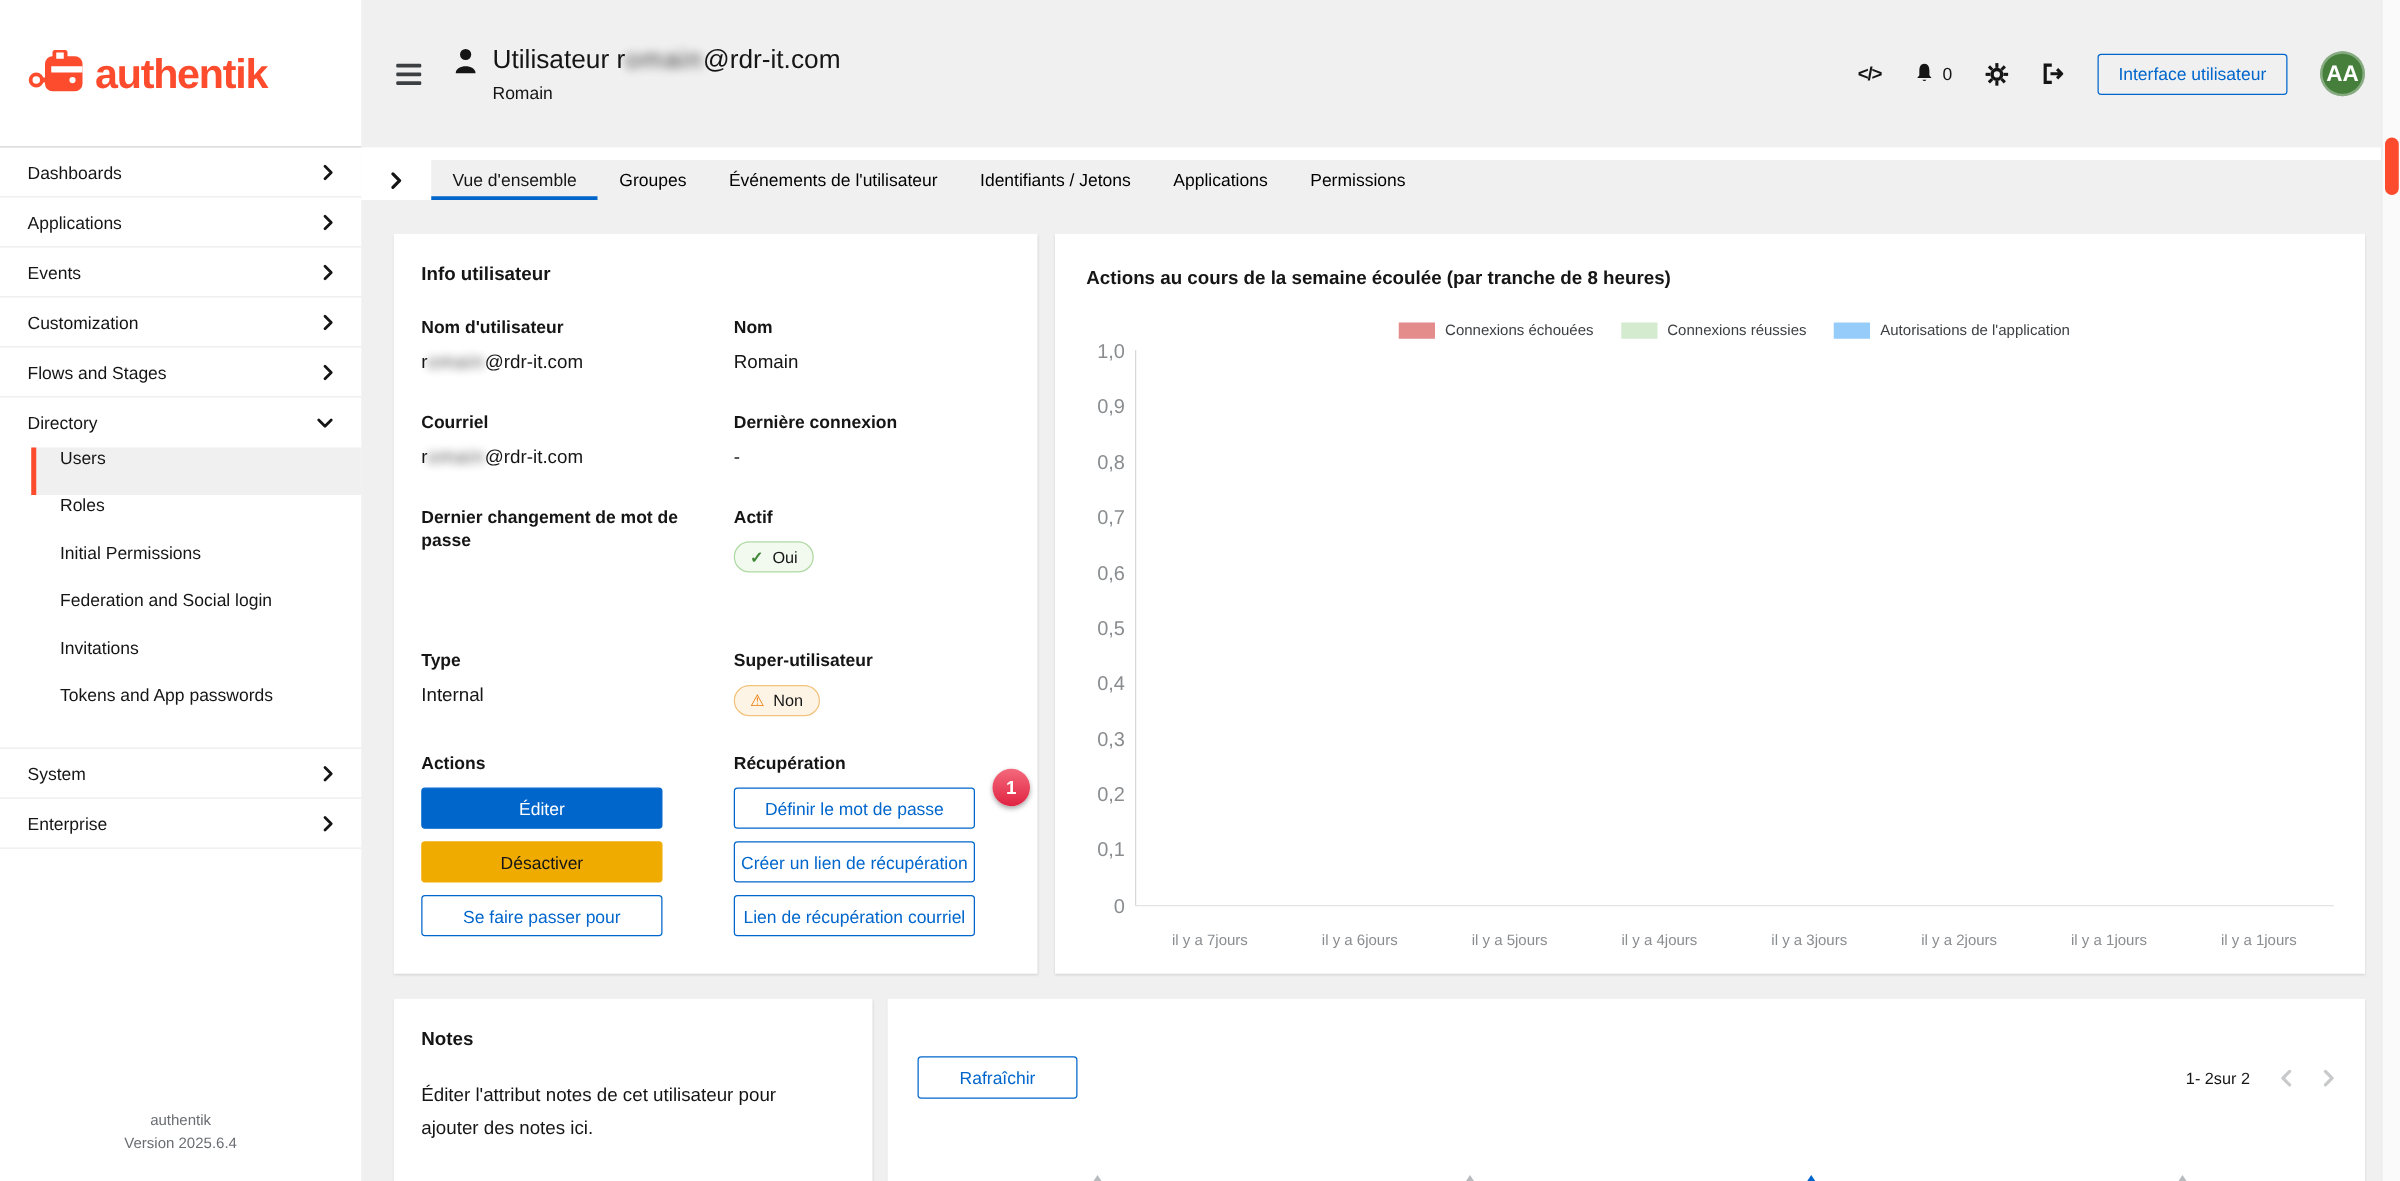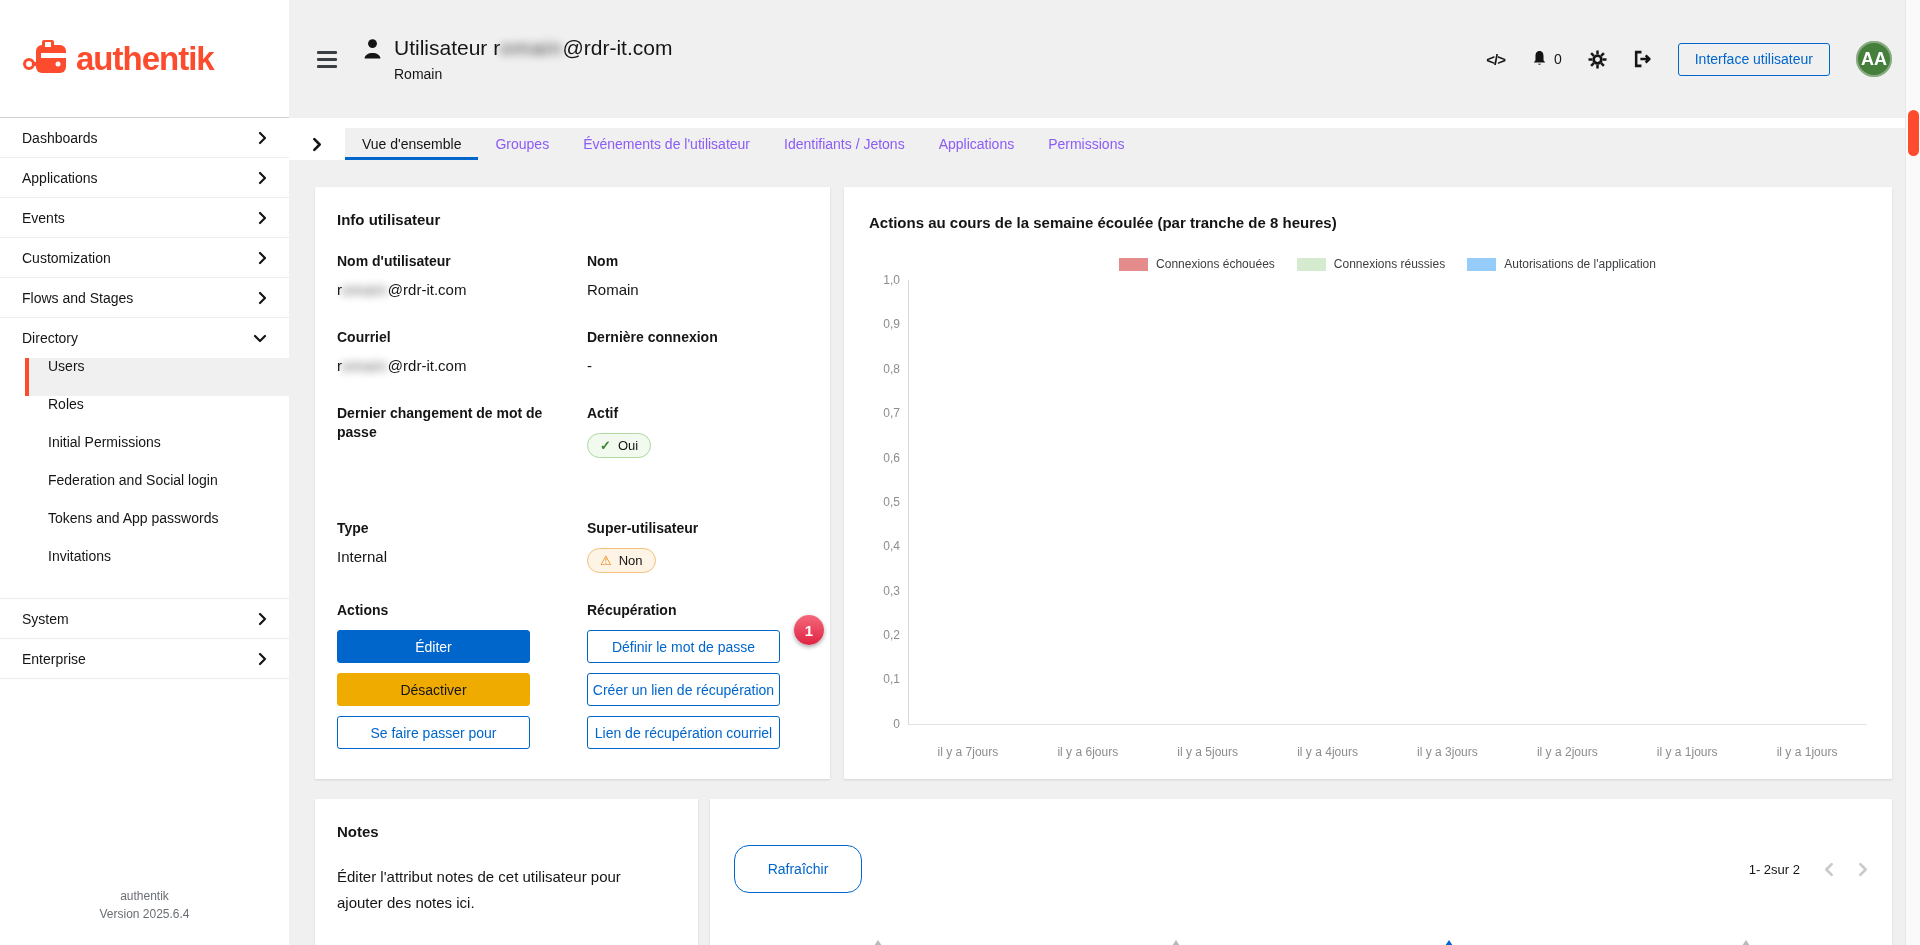--- a/index.html
+++ b/index.html
@@ -36,21 +36,21 @@
   .ui-btn { border:1px solid #0066cc; color:#0066cc; background:#f0f0f0; border-radius:3px;
             height:33px; padding:0 16px; font-size:14px; cursor:pointer; font-family:inherit; }
   .avatar { width:36px; height:36px; border-radius:50%; background:#467f3c; color:#fff; font-weight:bold;
             font-size:18px; display:flex; align-items:center; justify-content:center;
             box-shadow:inset 0 0 0 2px rgba(255,255,255,.35); cursor:pointer; }
 
   .gap-strip { height:10px; background:#fff; }
   .tabrow { height:32px; display:flex; background:#f0f0f0; }
   .tab-scroll-btn { width:56px; background:#fff; display:flex; align-items:center; justify-content:center; cursor:pointer; }
   .tabs { display:flex;justify-content:center; }
-  .tab { padding:0 17px; display:flex; align-items:center; font-size:14px; color:#8b5cf6; cursor:pointer; }
+  .tab { padding:0 17px; display:flex; align-items:center; font-size:14px; color:#000000; cursor:pointer; }
   .tab.active { color:#151515; box-shadow:inset 0 -3px 0 #0066cc; }
 
   
   .content { flex:1; padding:27px 28px 0 26px; overflow:hidden; }
   .card { background:#fff; box-shadow:0 1px 2px rgba(3,3,3,.12); }
   .row1 { display:flex; gap:14px; }
   .info-card { width:515px; min-width:515px; height:592px; padding:24px 22px; }
   .card-title { font-size:15px; font-weight:bold; }
 
   .info-grid { display:grid; grid-template-columns:250px 1fr; margin-top:24px; }
@@ -74,33 +74,33 @@
   .annot-badge { position:absolute; top:-15px; right:-16px; width:30px; height:30px; border-radius:50%;
                  background:linear-gradient(180deg,#f4697c,#e02342); color:#fff; font-size:15px; font-weight:bold;
                  display:flex; align-items:center; justify-content:center; box-shadow:0 2px 4px rgba(0,0,0,.35); }
 
   
   .chart-card { flex:1; height:592px; padding:27px 25px; position:relative; }
   .legend { margin-left:39px; margin-top:26px; display:flex; justify-content:center; gap:22px; }
   .legend-item { display:flex; align-items:center; gap:8px; font-size:12px; color:#3c3f42; }
   .swatch { width:29px; height:13px; }
   .plot { position:relative; height:444px; margin-top:9px; }
-  .ytick { position:absolute; left:0; width:31px; text-align:right; font-size:12px; color:#8a8d90; }
+  .ytick { position:absolute; left:0; width:31px; text-align:right; font-size:16px; color:#8a8d90; }
   .axis-v { position:absolute; left:39px; top:0; height:444px; width:1px; background:#d8d8d8; }
   .axis-h { position:absolute; left:39px; right:0; top:444px; height:1px; background:#e2e2e2; }
   .xlabels { margin-left:39px; margin-top:21px; display:grid; grid-template-columns:repeat(8,1fr); }
   .xlabel { text-align:center; font-size:12px; color:#8a8d90; }
 
   
   .row2 { display:flex; gap:12px; margin-top:20px; }
   .notes-card { width:383px; min-width:383px; height:320px; padding:24px 22px; }
   .notes-body { margin-top:24px; font-size:15px; line-height:26px; max-width:300px; }
   .journal-card { flex:1; height:320px; padding:24px; position:relative; }
   .journal-toolbar { display:flex; align-items:center; margin-top:22px; }
-  .refresh-btn { height:48px; width:128px;border-radius:15px; }
+  .refresh-btn { height:34px; width:128px; }
   .pagination { margin-left:auto; display:flex; align-items:center; gap:24px; font-size:13px; }
   .pg-chev { cursor:default; display:flex; }
   .sort-caret { position:absolute; top:141px; width:0; height:0;
                 border-left:4px solid transparent; border-right:4px solid transparent;
                 border-bottom:6px solid #b8bbbe; }
   .sort-caret.blue { border-bottom-color:#0066cc; }
 
   
   .scrollbar { position:absolute; top:0; right:0; width:15px; height:945px; background:#fafafa;
                border-left:1px solid #e7e7e7; z-index:5; }
@@ -169,24 +169,24 @@
         <div class="sub-item">
             <span>Roles</span>
           </div>
         <div class="sub-item">
             <span>Initial Permissions</span>
           </div>
         <div class="sub-item">
             <span>Federation and Social login</span>
           </div>
         <div class="sub-item">
+            <span>Invitations</span>
+          </div>
+        <div class="sub-item">
             <span>Tokens and App passwords</span>
-          </div>
-        <div class="sub-item">
-            <span>Invitations</span>
           </div>
       </div>
       <div class="nav-item">
         <span>System</span>
         <svg class="chev" width="9" height="14" viewBox="0 0 9 14">
             <path d="M2 2 L7 7 L2 12" fill="none" stroke="#151515" stroke-width="2.2" stroke-linecap="round" stroke-linejoin="round"></path>
           </svg>
       </div>
       <div class="nav-item">
         <span>Enterprise</span>

